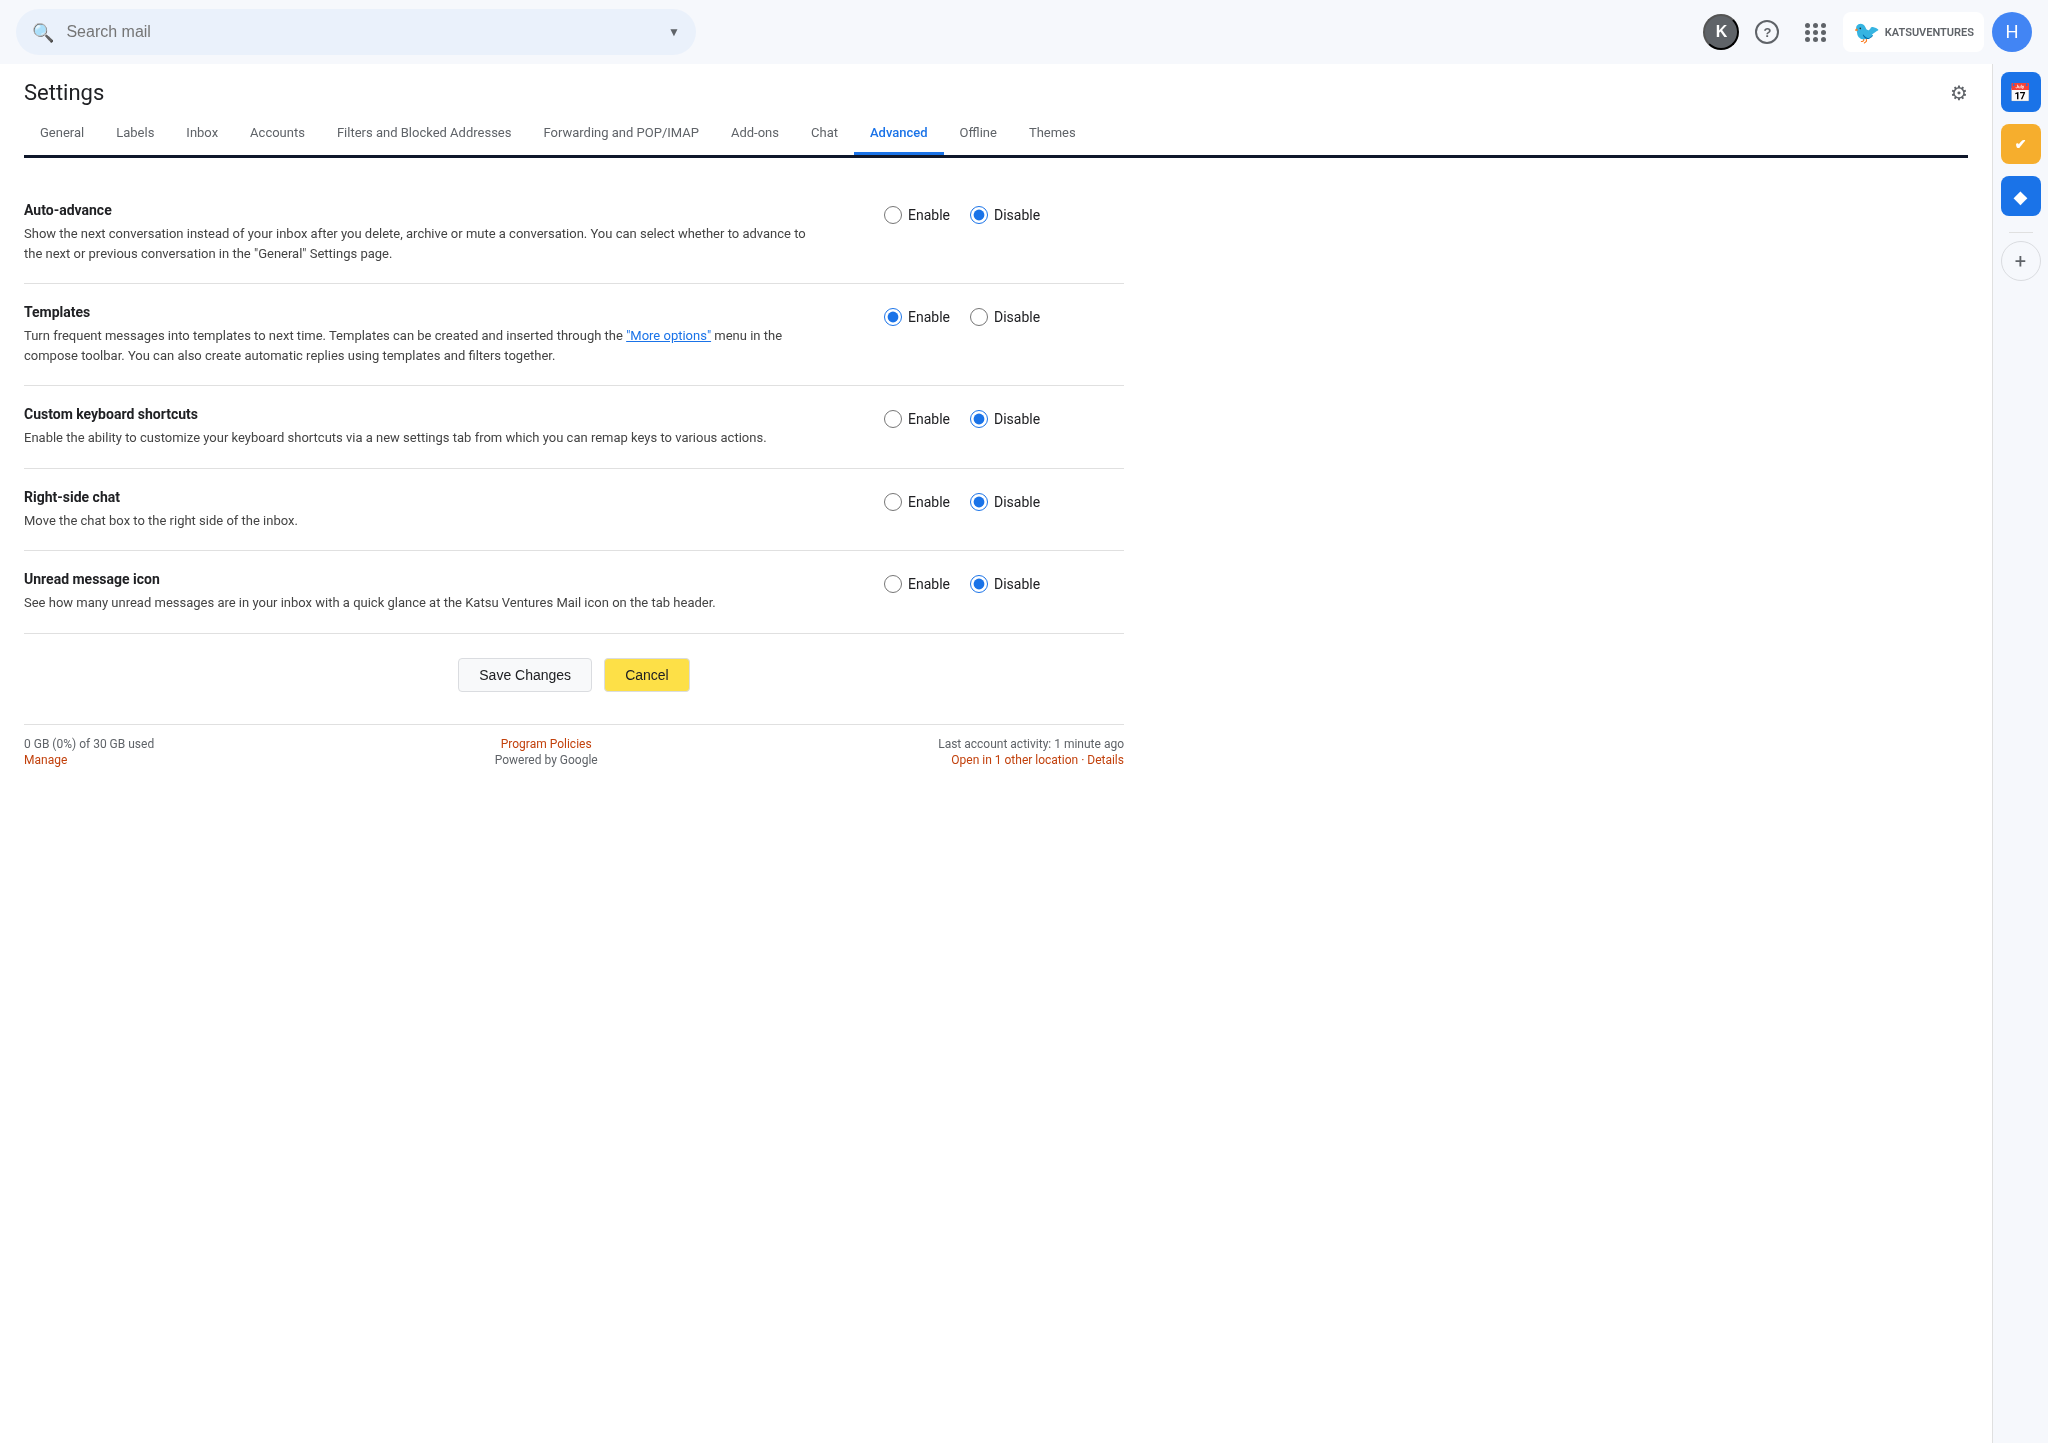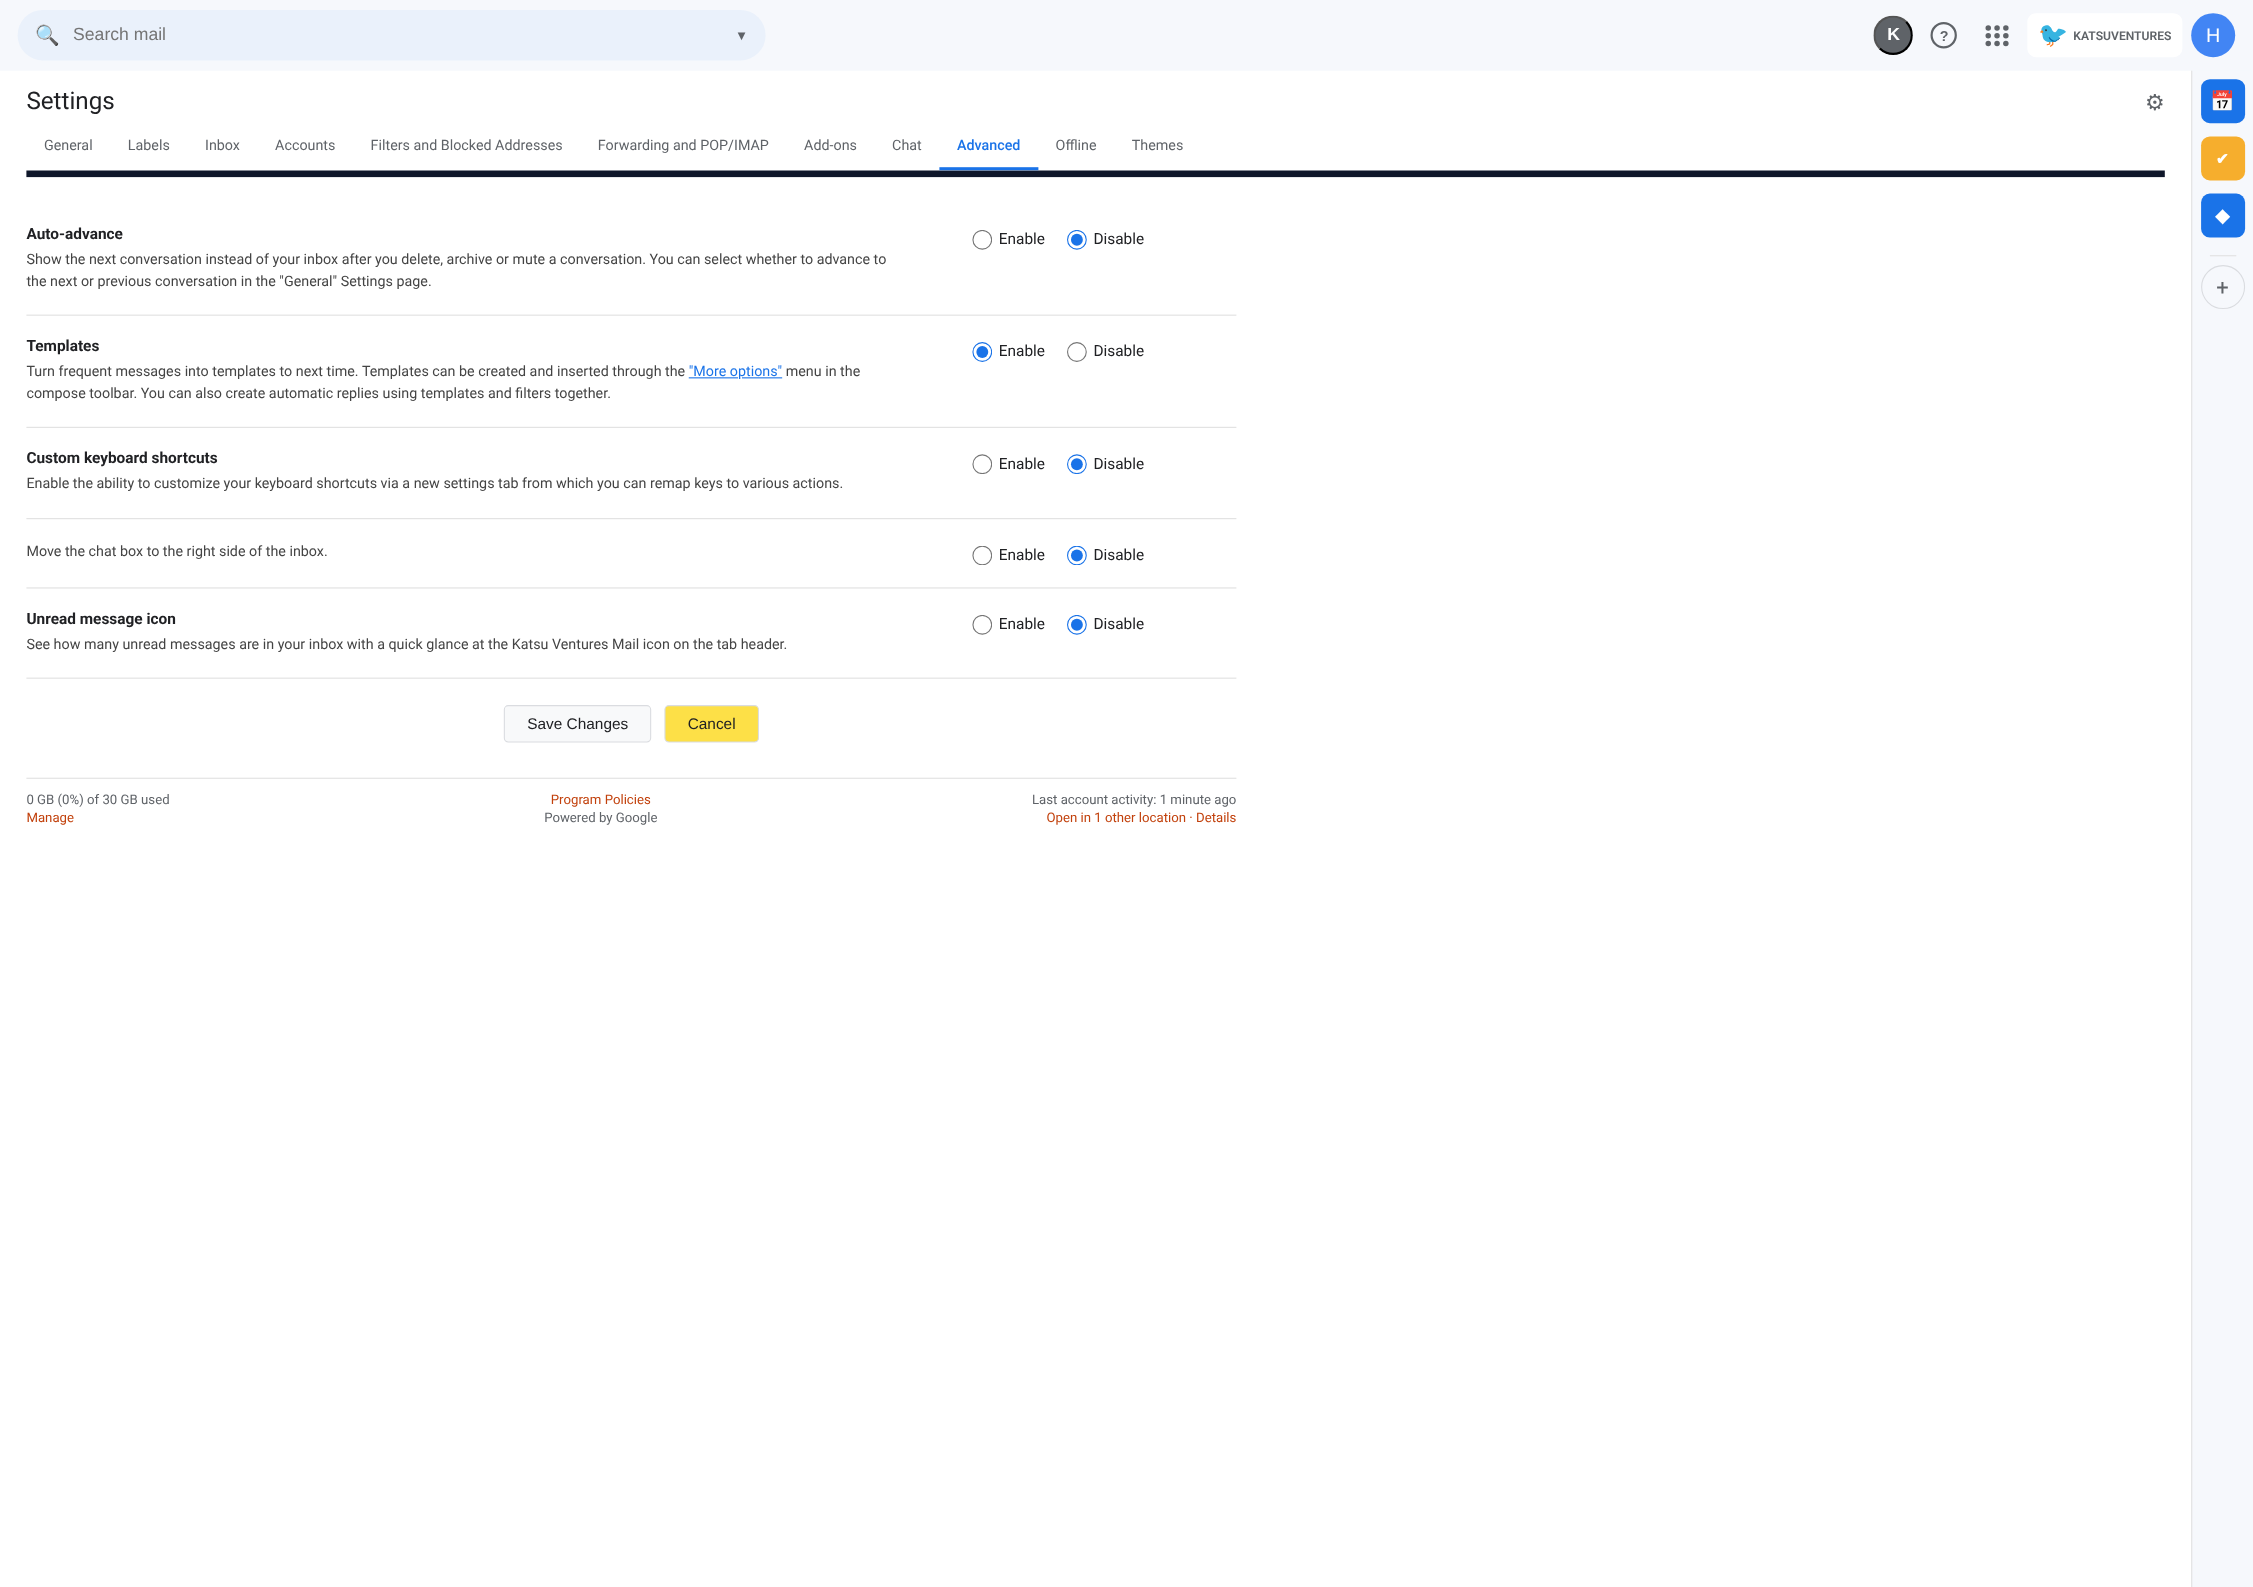--- a/index.html
+++ b/index.html
@@ -118,21 +118,21 @@
     }
     .settings-gear {
       font-size: 20px;
       color: #5f6368;
       cursor: pointer;
     }
 
     
     .settings-tabs {
       display: flex;
-      border-bottom: 6px solid #0f172a;
+      border-bottom: 3px solid #0f172a;
       gap: 0;
       overflow-x: auto;
       scrollbar-width: none;
     }
     .settings-tabs::-webkit-scrollbar { display: none; }
     .tab-item {
       padding: 12px 16px;
       font-size: 13px;
       color: #5f6368;
       cursor: pointer;
@@ -394,20 +394,21 @@
             </label>
             <label class="radio-option">
               <input type="radio" name="keyboard-shortcuts" checked="" style="">
               <span>Disable</span>
             </label>
           </div>
         </div>
 
         <div class="setting-row">
           <div class="setting-info">
+            <div class="setting-title">Right-side chat</div>
             <div class="setting-description">Move the chat box to the right side of the inbox.</div>
           </div>
           <div class="setting-controls">
             <label class="radio-option">
               <input type="radio" name="right-side-chat" style="">
               <span>Enable</span>
             </label>
             <label class="radio-option">
               <input type="radio" name="right-side-chat" checked="" style="">
               <span>Disable</span>

